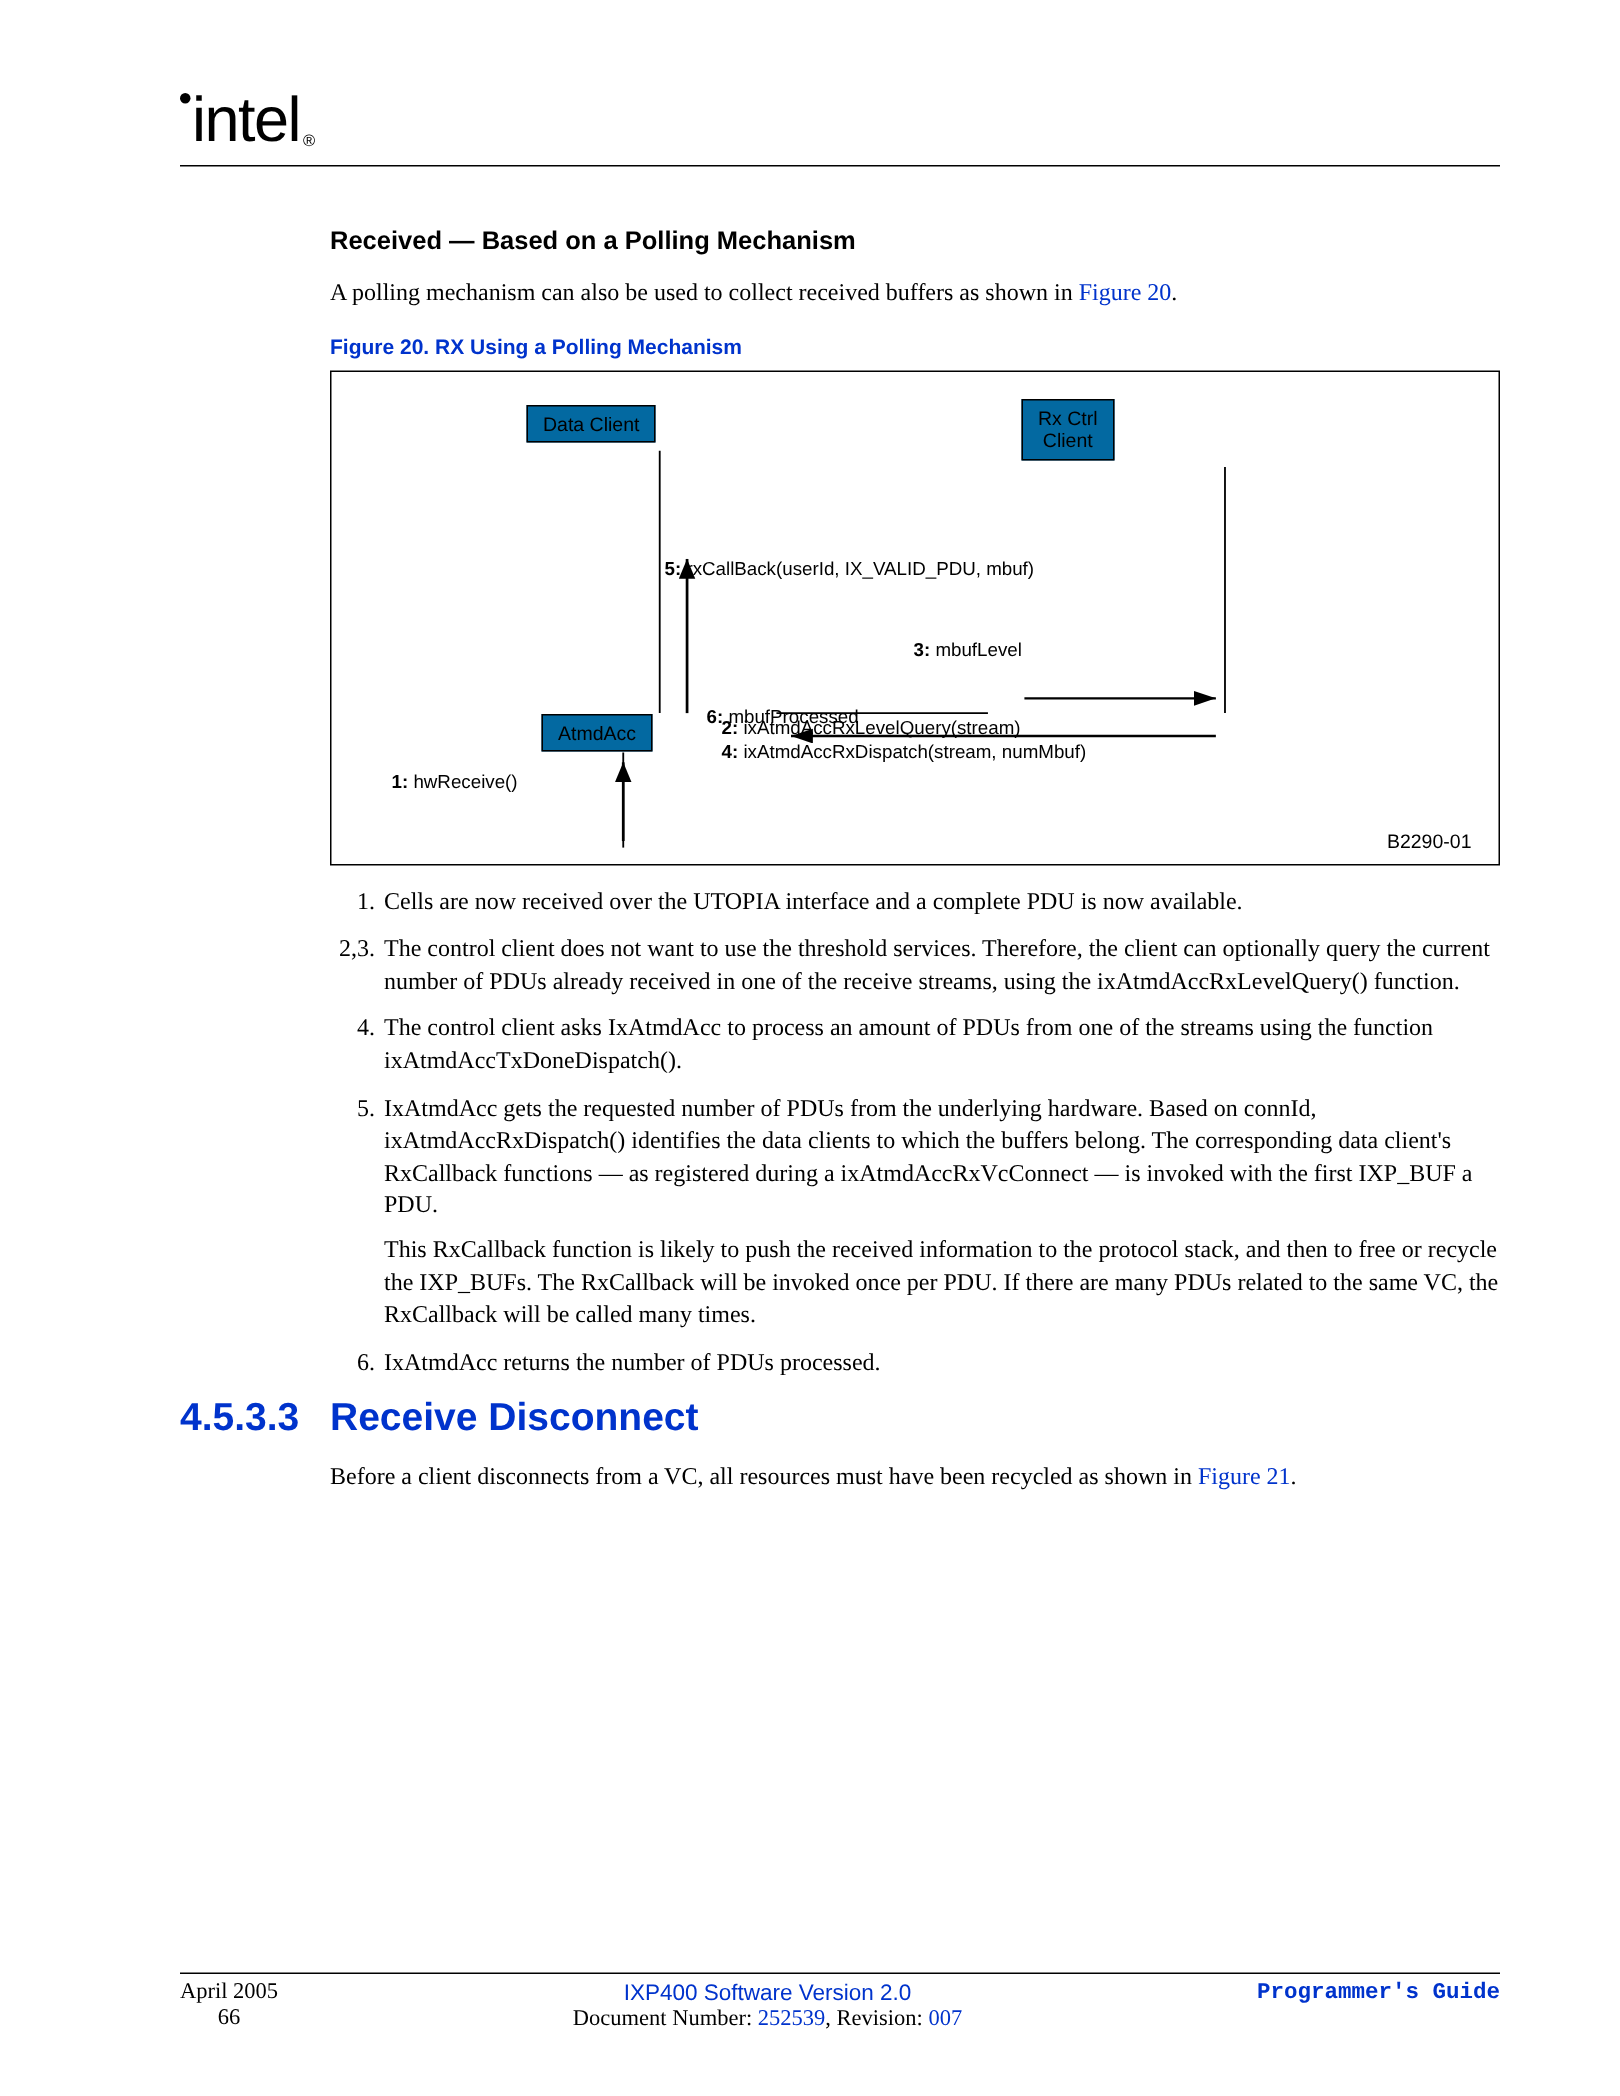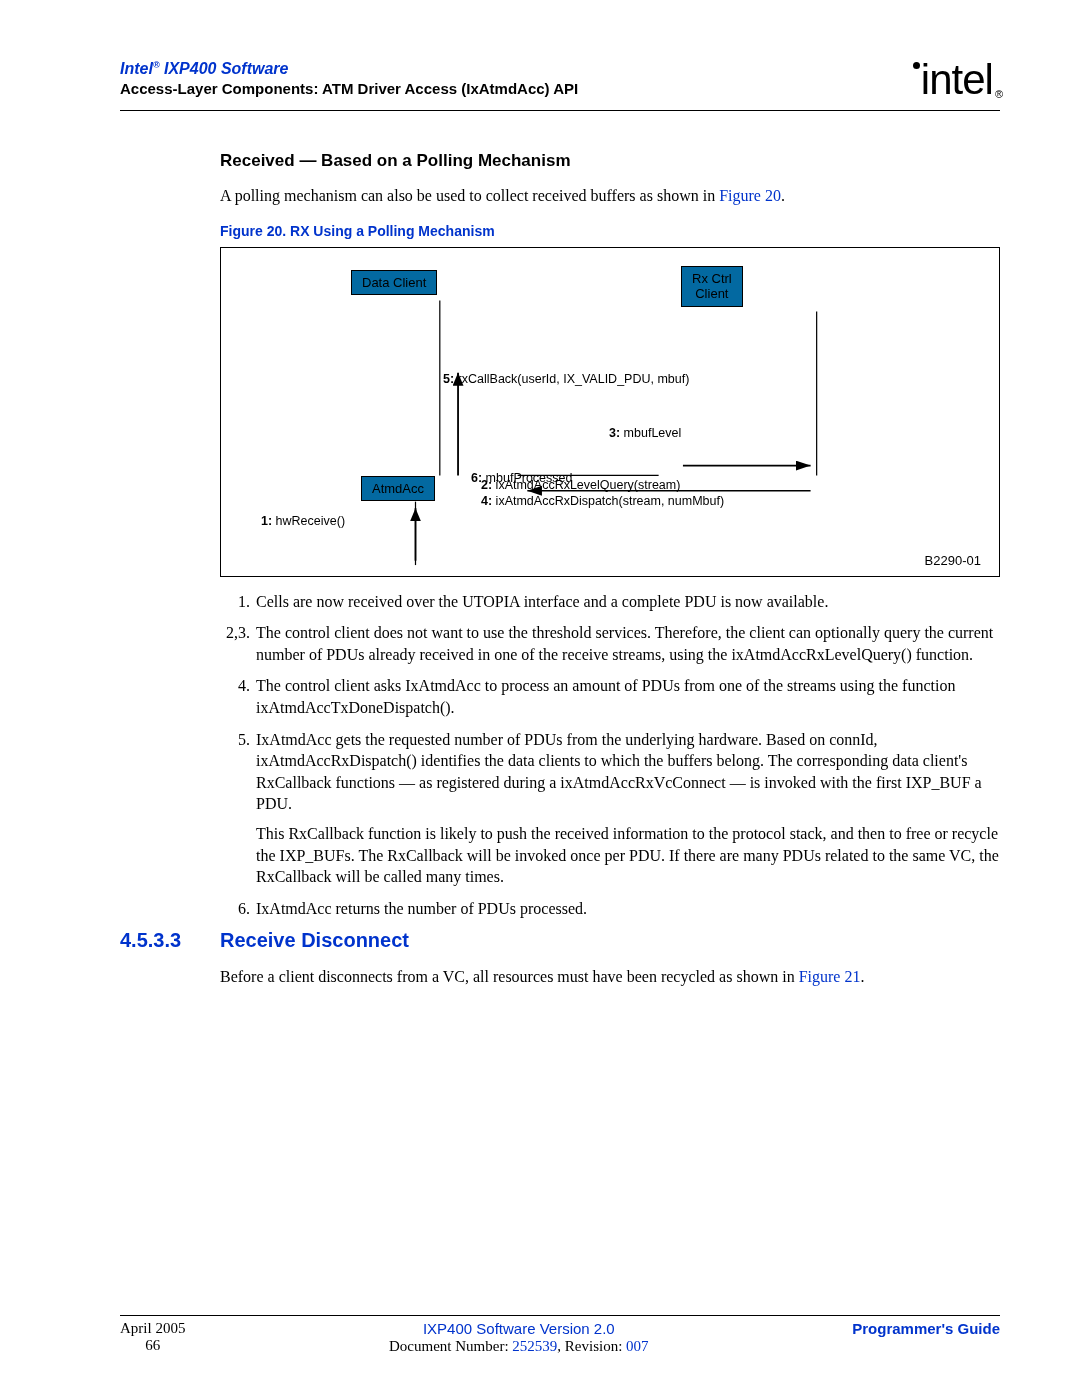--- a/index.html
+++ b/index.html
@@ -136,21 +136,21 @@
     text-align: right;
     padding-right: 6px;
   }
   .ol-txt { flex: 1; }
   .ol-sub { margin-top: 8px; }
   .h-section {
     display: flex;
     color: #0033cc;
     font-family: Arial, Helvetica, sans-serif;
     font-weight: bold;
-    font-size: 20px;
+    font-size: 26px;
     margin-bottom: 14px;
     margin-left: -100px;
   }
   .h-num { width: 100px; }
   .footer {
     position: absolute;
     bottom: 42px;
     left: 120px;
     right: 80px;
     border-top: 1.5px solid #000;
@@ -159,39 +159,33 @@
     display: flex;
     justify-content: space-between;
   }
   .footer-center {
     text-align: center;
     flex: 1;
     font-family: Arial, Helvetica, sans-serif;
   }
   .footer-center .bold { font-weight: normal; color: #0033cc; }
   .footer-right {
-    font-family: Liberation Sans, sans-serif;
+    font-family: Liberation Mono, monospace;
     font-weight: bold;
     color: #0033cc;
     text-align: right;
   }
   .footer-left { text-align: center; }
 </style>
 </head>
 <body>
 
 <div class="page">
 
   <div class="header">
-    <div class="header-left">
-      <div class="product-name">
-        <span>Intel</span><span class="sup">®</span><span> IXP400 Software</span>
-      </div>
-      <div class="subtitle">Access-Layer Components: ATM Driver Access (IxAtmdAcc) API</div>
-    </div>
     <div class="logo">
       <span class="dot"></span><span>intel</span><span class="reg">®</span>
     </div>
   </div>
 
   <div class="content">
 
     <div class="section-heading-bold">Received — Based on a Polling Mechanism</div>
 
     <div class="body-text">

